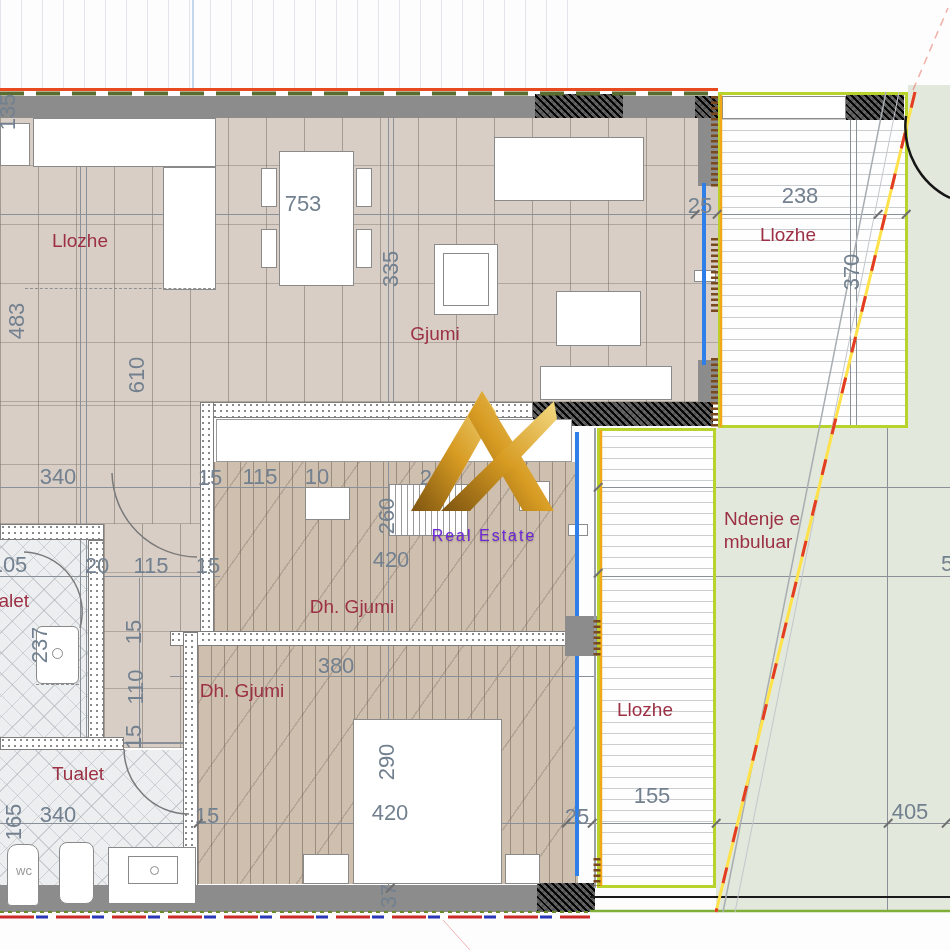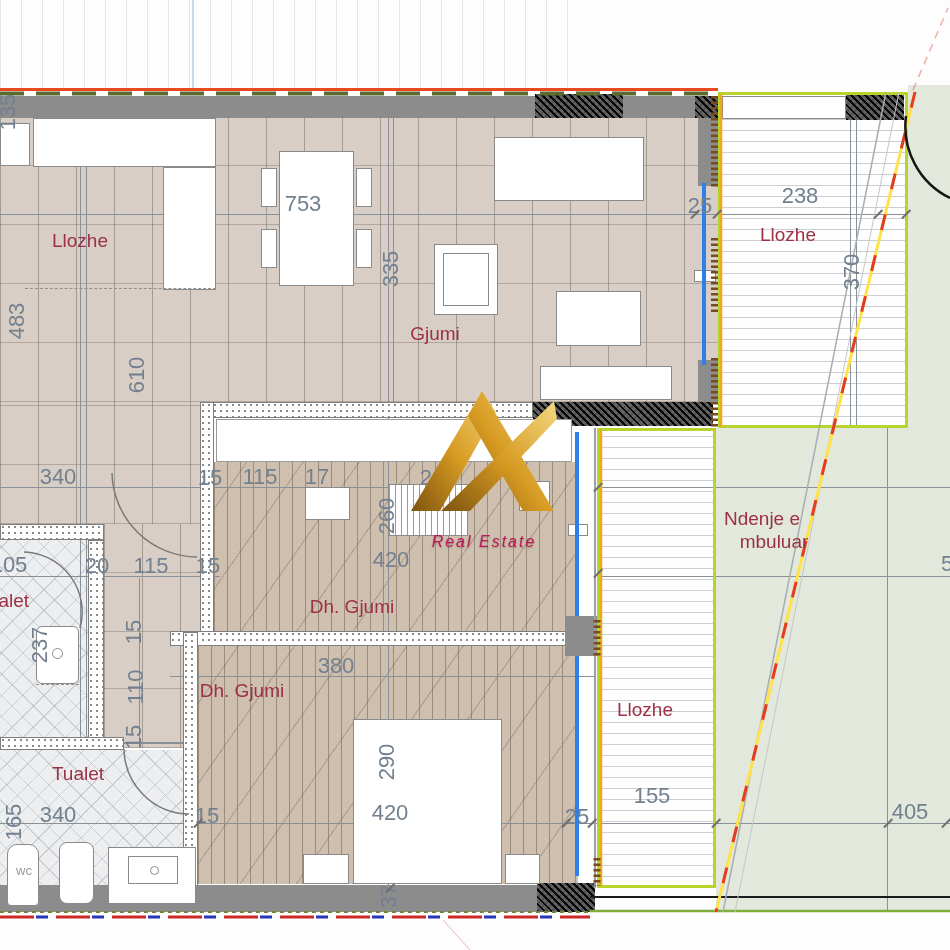--- a/index.html
+++ b/index.html
@@ -34,22 +34,22 @@
   .dim.v{transform:translate(-50%,-50%) rotate(-90deg);}
   .room{position:absolute;font-size:19px;color:#9c3044;transform:translate(-50%,-50%);
         white-space:nowrap;line-height:1;}
   .room.small{font-size:13px;color:#9a9a9a;}
   .tick{position:absolute;width:12px;height:1.5px;background:#6f6f6f;
         transform:translate(-50%,-50%) rotate(-45deg);}
   
   #logo{position:absolute;left:398px;top:391px;width:172px;height:178px;z-index:9;text-align:center;}
   #logo .brand{font-size:31px;font-weight:bold;letter-spacing:4px;color:#fff;
      text-shadow:0 1px 3px rgba(60,40,10,.35);margin-top:-2px;}
-  #logo .tagline{font-size:16px;letter-spacing:2px;color:#be185d;
-     text-shadow:0 1px 2px rgba(60,40,10,.35);margin-top:18px;font-style:italic;}
+  #logo .tagline{font-size:16px;letter-spacing:2px;color:#6d28d9;
+     text-shadow:0 1px 2px rgba(60,40,10,.35);margin-top:12px;}
 </style>
 </head>
 <body>
 
 <div id="stage">
 
   <div class="abs stripes" style="left:0;top:0;width:580px;height:88px;"></div>
   <div class="abs" style="left:192px;top:0;width:2px;height:88px;background:#c5d8f0;"></div>
 
   <div class="abs tile" style="left:0;top:118px;width:718px;height:284px;"></div>
@@ -173,39 +173,39 @@
       <path d="M 124 749 A 66 66 0 0 0 189 814" fill="none" stroke="#7a7a7a" stroke-width="1.5"></path>
       <path d="M 112 473 A 86 86 0 0 0 197 557" fill="none" stroke="#7a7a7a" stroke-width="1.5"></path>
     </g>
   </svg>
 
   <div id="annot-layer" class="abs" style="left:0;top:0;width:950px;height:950px;z-index:7;">
       <span class="room" style="left: 80px; top: 240px;">Llozhe</span>
       <span class="room" style="left: 435px; top: 333px;">Gjumi</span>
       <span class="room" style="left: 788px; top: 234px;">Llozhe</span>
       <span class="room" style="left: 762px; top: 518px;">Ndenje e</span>
-      <span class="room" style="left: 774px; top: 541px;">mbuluar</span>
+      <span class="room" style="left: 758px; top: 541px;">mbuluar</span>
       <span class="room" style="left: 352px; top: 606px;">Dh. Gjumi</span>
       <span class="room" style="left: 242px; top: 690px;">Dh. Gjumi</span>
       <span class="room" style="left: 3px; top: 600px;">Tualet</span>
       <span class="room" style="left: 78px; top: 773px;">Tualet</span>
       <span class="room" style="left: 645px; top: 709px;">Llozhe</span>
       <span class="room small" style="left: 24px; top: 870px;">wc</span>
       <span class="dim v" style="left: 8px; top: 112px;">135</span>
       <span class="dim" style="left: 303px; top: 204px;">753</span>
       <span class="dim" style="left: 700px; top: 206px;">25</span>
       <span class="dim" style="left: 800px; top: 196px;">238</span>
       <span class="dim v" style="left: 852px; top: 272px;">370</span>
       <span class="dim v" style="left: 391px; top: 269px;">335</span>
       <span class="dim v" style="left: 17px; top: 321px;">483</span>
       <span class="dim v" style="left: 137px; top: 375px;">610</span>
       <span class="dim" style="left: 58px; top: 477px;">340</span>
       <span class="dim" style="left: 210px; top: 478px;">15</span>
       <span class="dim" style="left: 260px; top: 477px;">115</span>
-      <span class="dim" style="left: 317px; top: 477px;">17</span>
+      <span class="dim" style="left: 317px; top: 477px;">10</span>
       <span class="dim" style="left: 432px; top: 478px;">20</span>
       <span class="dim" style="left: 9px; top: 565px;">105</span>
       <span class="dim" style="left: 97px; top: 566px;">20</span>
       <span class="dim" style="left: 151px; top: 566px;">115</span>
       <span class="dim" style="left: 208px; top: 566px;">15</span>
       <span class="dim v" style="left: 387px; top: 516px;">260</span>
       <span class="dim" style="left: 391px; top: 560px;">420</span>
       <span class="dim v" style="left: 40px; top: 645px;">237</span>
       <span class="dim v" style="left: 134px; top: 632px;">15</span>
       <span class="dim v" style="left: 136px; top: 687px;">110</span>

